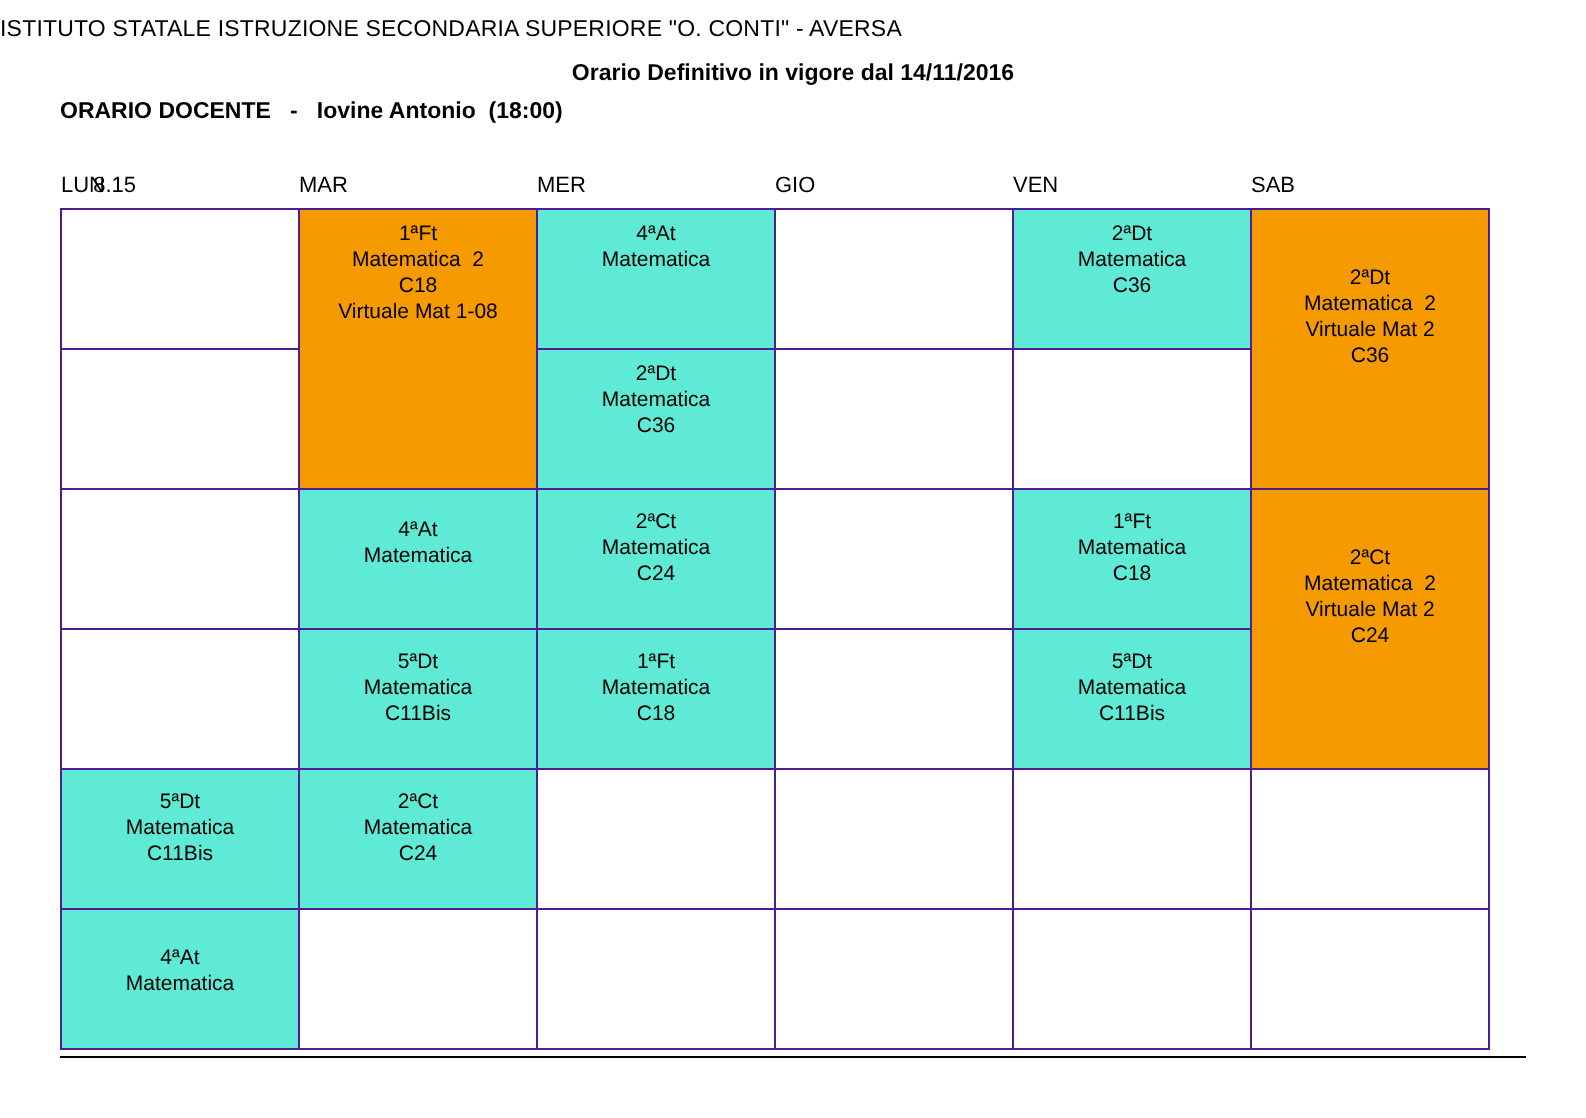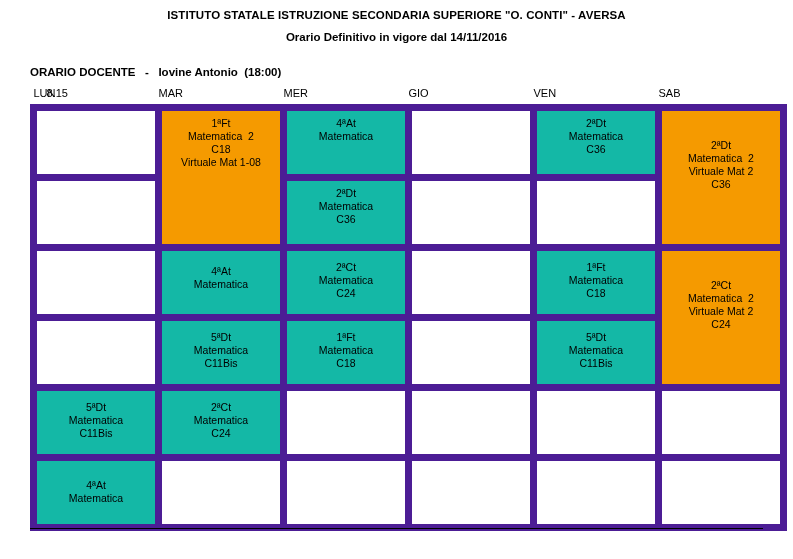--- a/index.html
+++ b/index.html
@@ -17,37 +17,36 @@
   .page {
     position: relative;
     width: 793px;
     height: 559px;
   }
   .title1 {
     position: absolute;
     top: 9px;
     left: 0;
     width: 793px;
-    text-align: center;
     font-size: 11.5px;
-    font-weight: bold;
+    font-weight: normal;
     letter-spacing: 0.1px;
   }
   .title2 {
     position: absolute;
     top: 31px;
     left: 0;
     width: 793px;
     text-align: center;
     font-size: 11.5px;
     font-weight: bold;
   }
   .subtitle {
     position: absolute;
-    top: 66px;
+    top: 50px;
     left: 30px;
     font-size: 11.5px;
     font-weight: bold;
     white-space: pre;
   }
   .grid {
     position: absolute;
     top: 85px;
     left: 30px;
   }
@@ -71,31 +70,31 @@
   .timelabel {
     position: absolute;
     right: 4px;
     font-size: 11px;
     text-align: right;
     width: 42px;
     transform: translateY(-6px);
   }
   .cell {
     width: 118px;
-    border: 7px solid #4c1d95;
+    border: 1px solid #4c1d95;
     background: #ffffff;
     text-align: center;
     font-size: 10.5px;
     line-height: 13px;
     overflow: hidden;
   }
   .cell .inner {
     padding-top: 6px;
   }
-  .yellow { background: #14b8a6; }
+  .yellow { background: #5eead4; }
   .orange { background: #f59a00; }
   .cellline { display: block; white-space: pre; }
   .timecolumn {
     position: absolute;
     top: 85px;
     left: 0;
     width: 72px;
     height: 420px;
   }
   .footer {

